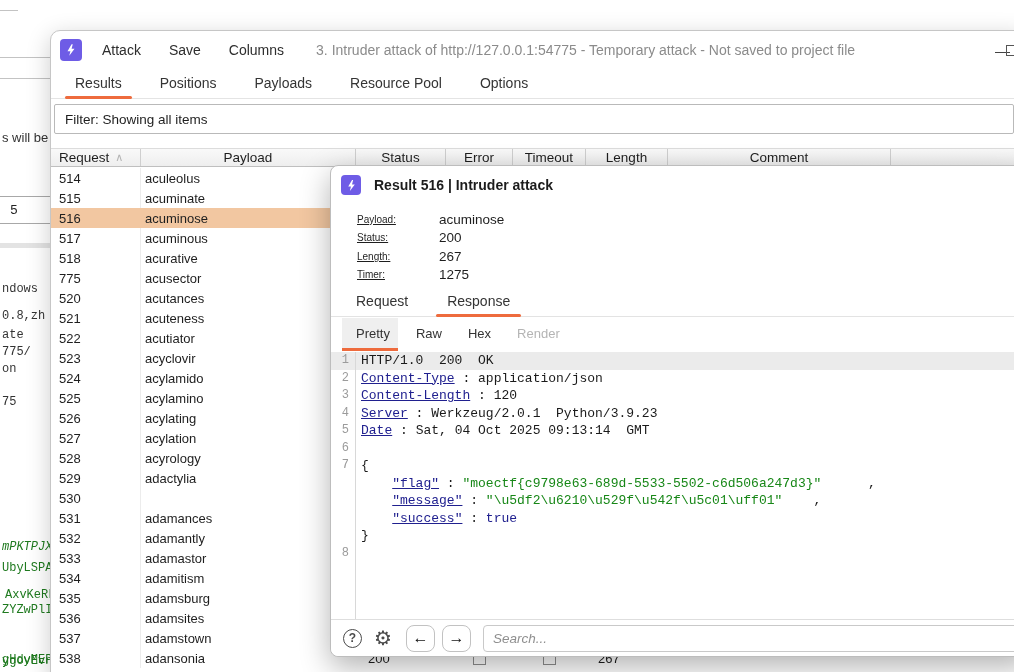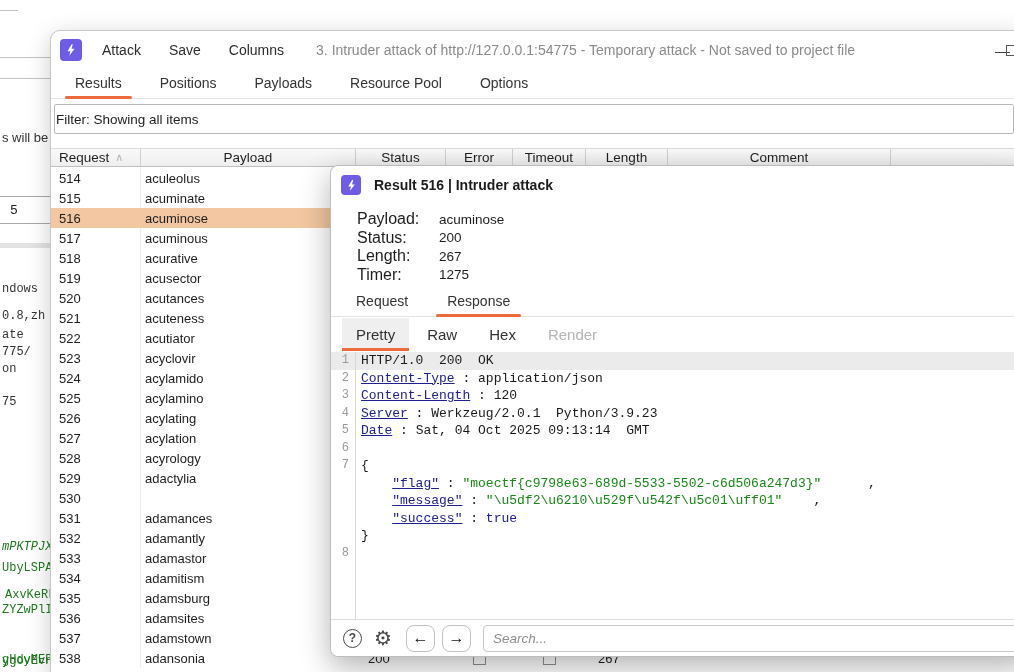--- a/index.html
+++ b/index.html
@@ -26,21 +26,21 @@
   .menu-item:first-of-type { margin-left:6px; }
   .win-title { font-size:14px; color:#8b8b8b; margin-left:18px; white-space:nowrap; overflow:hidden; flex:1 1 auto; }
   .win-min { font-size:15px; color:#444; padding:0 14px; }
   .win-max { position:absolute; left:955px; top:14px; width:11px; height:11px; border:1.4px solid #555; }
 
   .tabbar { position:absolute; top:38px; left:0; right:0; height:30px; display:flex; align-items:stretch; border-bottom:1px solid #e4e4e4; }
   .tab { font-size:14px; color:#343434; padding:6px 14px 0 14px; margin-left:10px; position:relative; }
   .tab.active::after { content:""; position:absolute; left:4px; right:4px; bottom:-1px; height:3px; background:var(--accent,#ee6b3d); border-radius:2px; }
 
   .filterbar { position:absolute; top:73px; left:3px; right:10px; height:30px; border:1px solid #b9b9b9; border-radius:2px; background:#fff; display:flex; align-items:center; }
-  .filterbar span { font-size:13.5px; margin-left:1px; color:#1e1e1e; }
+  .filterbar span { font-size:13.5px; margin-left:10px; color:#1e1e1e; }
 
   .thead { position:absolute; top:117px; left:0; right:0; height:19px; display:flex;
     background:linear-gradient(#f9f9f9,#eeeeee); border-top:1px solid #dcdcdc; border-bottom:1px solid #bfbfbf; }
   .th { font-size:13.5px; color:#1e1e1e; border-right:1px solid #cfcfcf; display:flex; align-items:center; justify-content:center; overflow:hidden; }
   .th.first { justify-content:flex-start; padding-left:8px; }
   .sort-arrow { color:#b3b3b3; font-size:11px; margin-left:6px; }
 
   .tbody { position:absolute; top:137px; left:0; right:0; bottom:0; overflow:hidden; }
   .trow { display:flex; height:20px; align-items:center; }
   .trow.selected { background:var(--sel,#f2c7a1); }
@@ -58,29 +58,29 @@
 
   
   .popup { position:absolute; left:330px; top:165px; width:700px; height:492px; background:#fff;
     border:1px solid #bdbdbd; border-radius:8px; box-shadow:0 10px 30px rgba(0,0,0,.30); }
   .popup .titlebar { height:38px; }
   .popup .app-icon { width:20px; height:20px; margin-left:10px; }
   .popup-title { font-size:14px; font-weight:600; color:#1c1c1c; margin-left:13px; }
 
   .info-grid { position:absolute; top:44px; left:26px; }
   .info-row { display:flex; height:18.5px; align-items:center; }
-  .info-label { width:82px; font-size:16px; color:#1e1e1e; }
+  .info-label { width:82px; font-size:10px; color:#1e1e1e;text-decoration:underline; }
   .info-value { font-size:13.5px; color:#1e1e1e; }
 
   .ptabbar { position:absolute; top:122px; left:0; right:0; height:29px; display:flex; border-bottom:1px solid #e3e3e3; }
   .ptab { font-size:14px; color:#343434; padding:5px 14px 0 14px; margin-left:11px; position:relative; }
   .ptab.active::after { content:""; position:absolute; left:3px; right:3px; bottom:-1px; height:3px; background:var(--accent,#ee6b3d); border-radius:2px; }
 
   .subtabbar { position:absolute; top:152px; left:0; right:0; height:33px; display:flex; align-items:stretch; }
-  .subtab { font-size:15px; color:#333; padding:8px 14px 0 14px; margin-left:4px; position:relative; }
+  .subtab { font-size:13px; color:#333; padding:8px 8px 0 14px; margin-left:4px; position:relative; }
   .subtab:first-child { margin-left:11px; }
   .subtab.active { background:#efefef; }
   .subtab.active::after { content:""; position:absolute; left:0; right:0; bottom:0; height:3px; background:var(--accent,#ee6b3d); }
   .subtab.disabled { color:#b4b4b4; }
 
   .editor { position:absolute; top:186px; left:0; right:0; bottom:37px; overflow:hidden;
     font-family:"Liberation Mono", monospace; font-size:13px; }
   .editor::before { content:""; position:absolute; left:24px; top:0; bottom:0; border-left:1px solid #d8d8d8; }
   .code-line { display:flex; height:17.5px; line-height:17.5px; white-space:pre; }
   .code-line.hl { background:var(--hl,#ebebeb); }
@@ -199,21 +199,21 @@
       </div>
       <div class="trow">
         <div class="td req c0">517</div>
         <div class="td pay c1">acuminous</div>
       </div>
       <div class="trow">
         <div class="td req c0">518</div>
         <div class="td pay c1">acurative</div>
       </div>
       <div class="trow">
-        <div class="td req c0">519</div>
+        <div class="td req c0">775</div>
         <div class="td pay c1">acusector</div>
       </div>
       <div class="trow">
         <div class="td req c0">520</div>
         <div class="td pay c1">acutances</div>
       </div>
       <div class="trow">
         <div class="td req c0">521</div>
         <div class="td pay c1">acuteness</div>
       </div>

